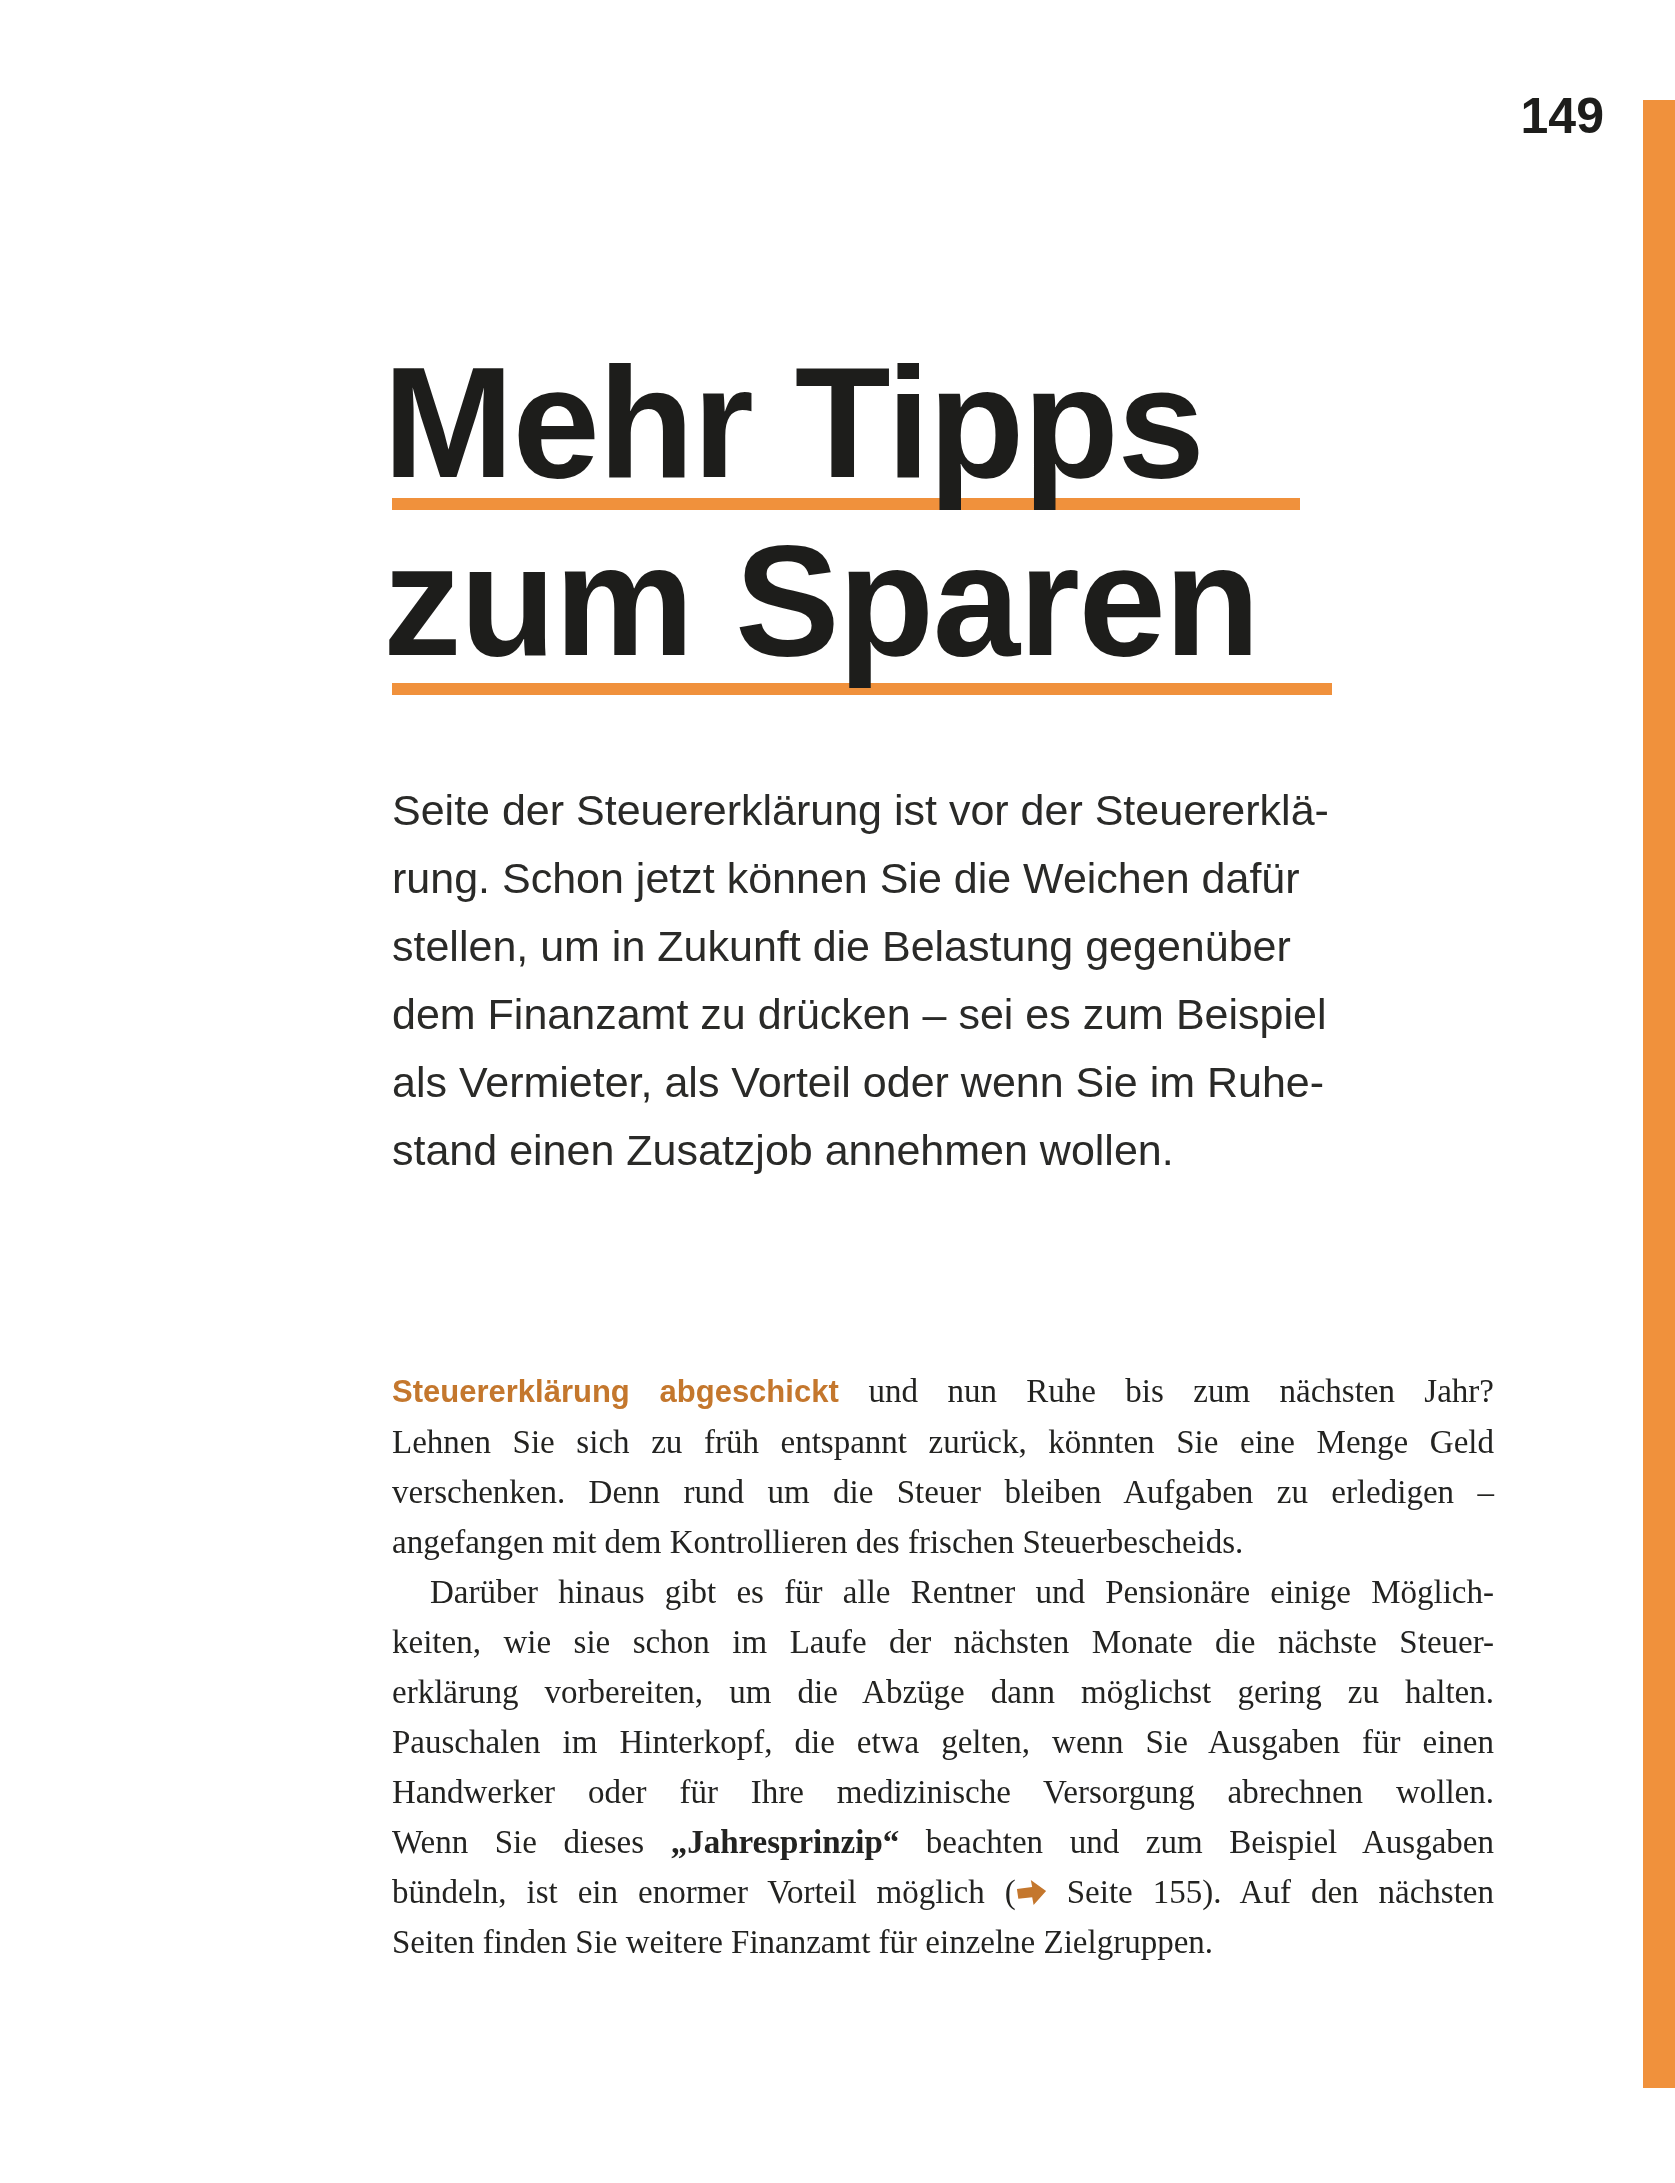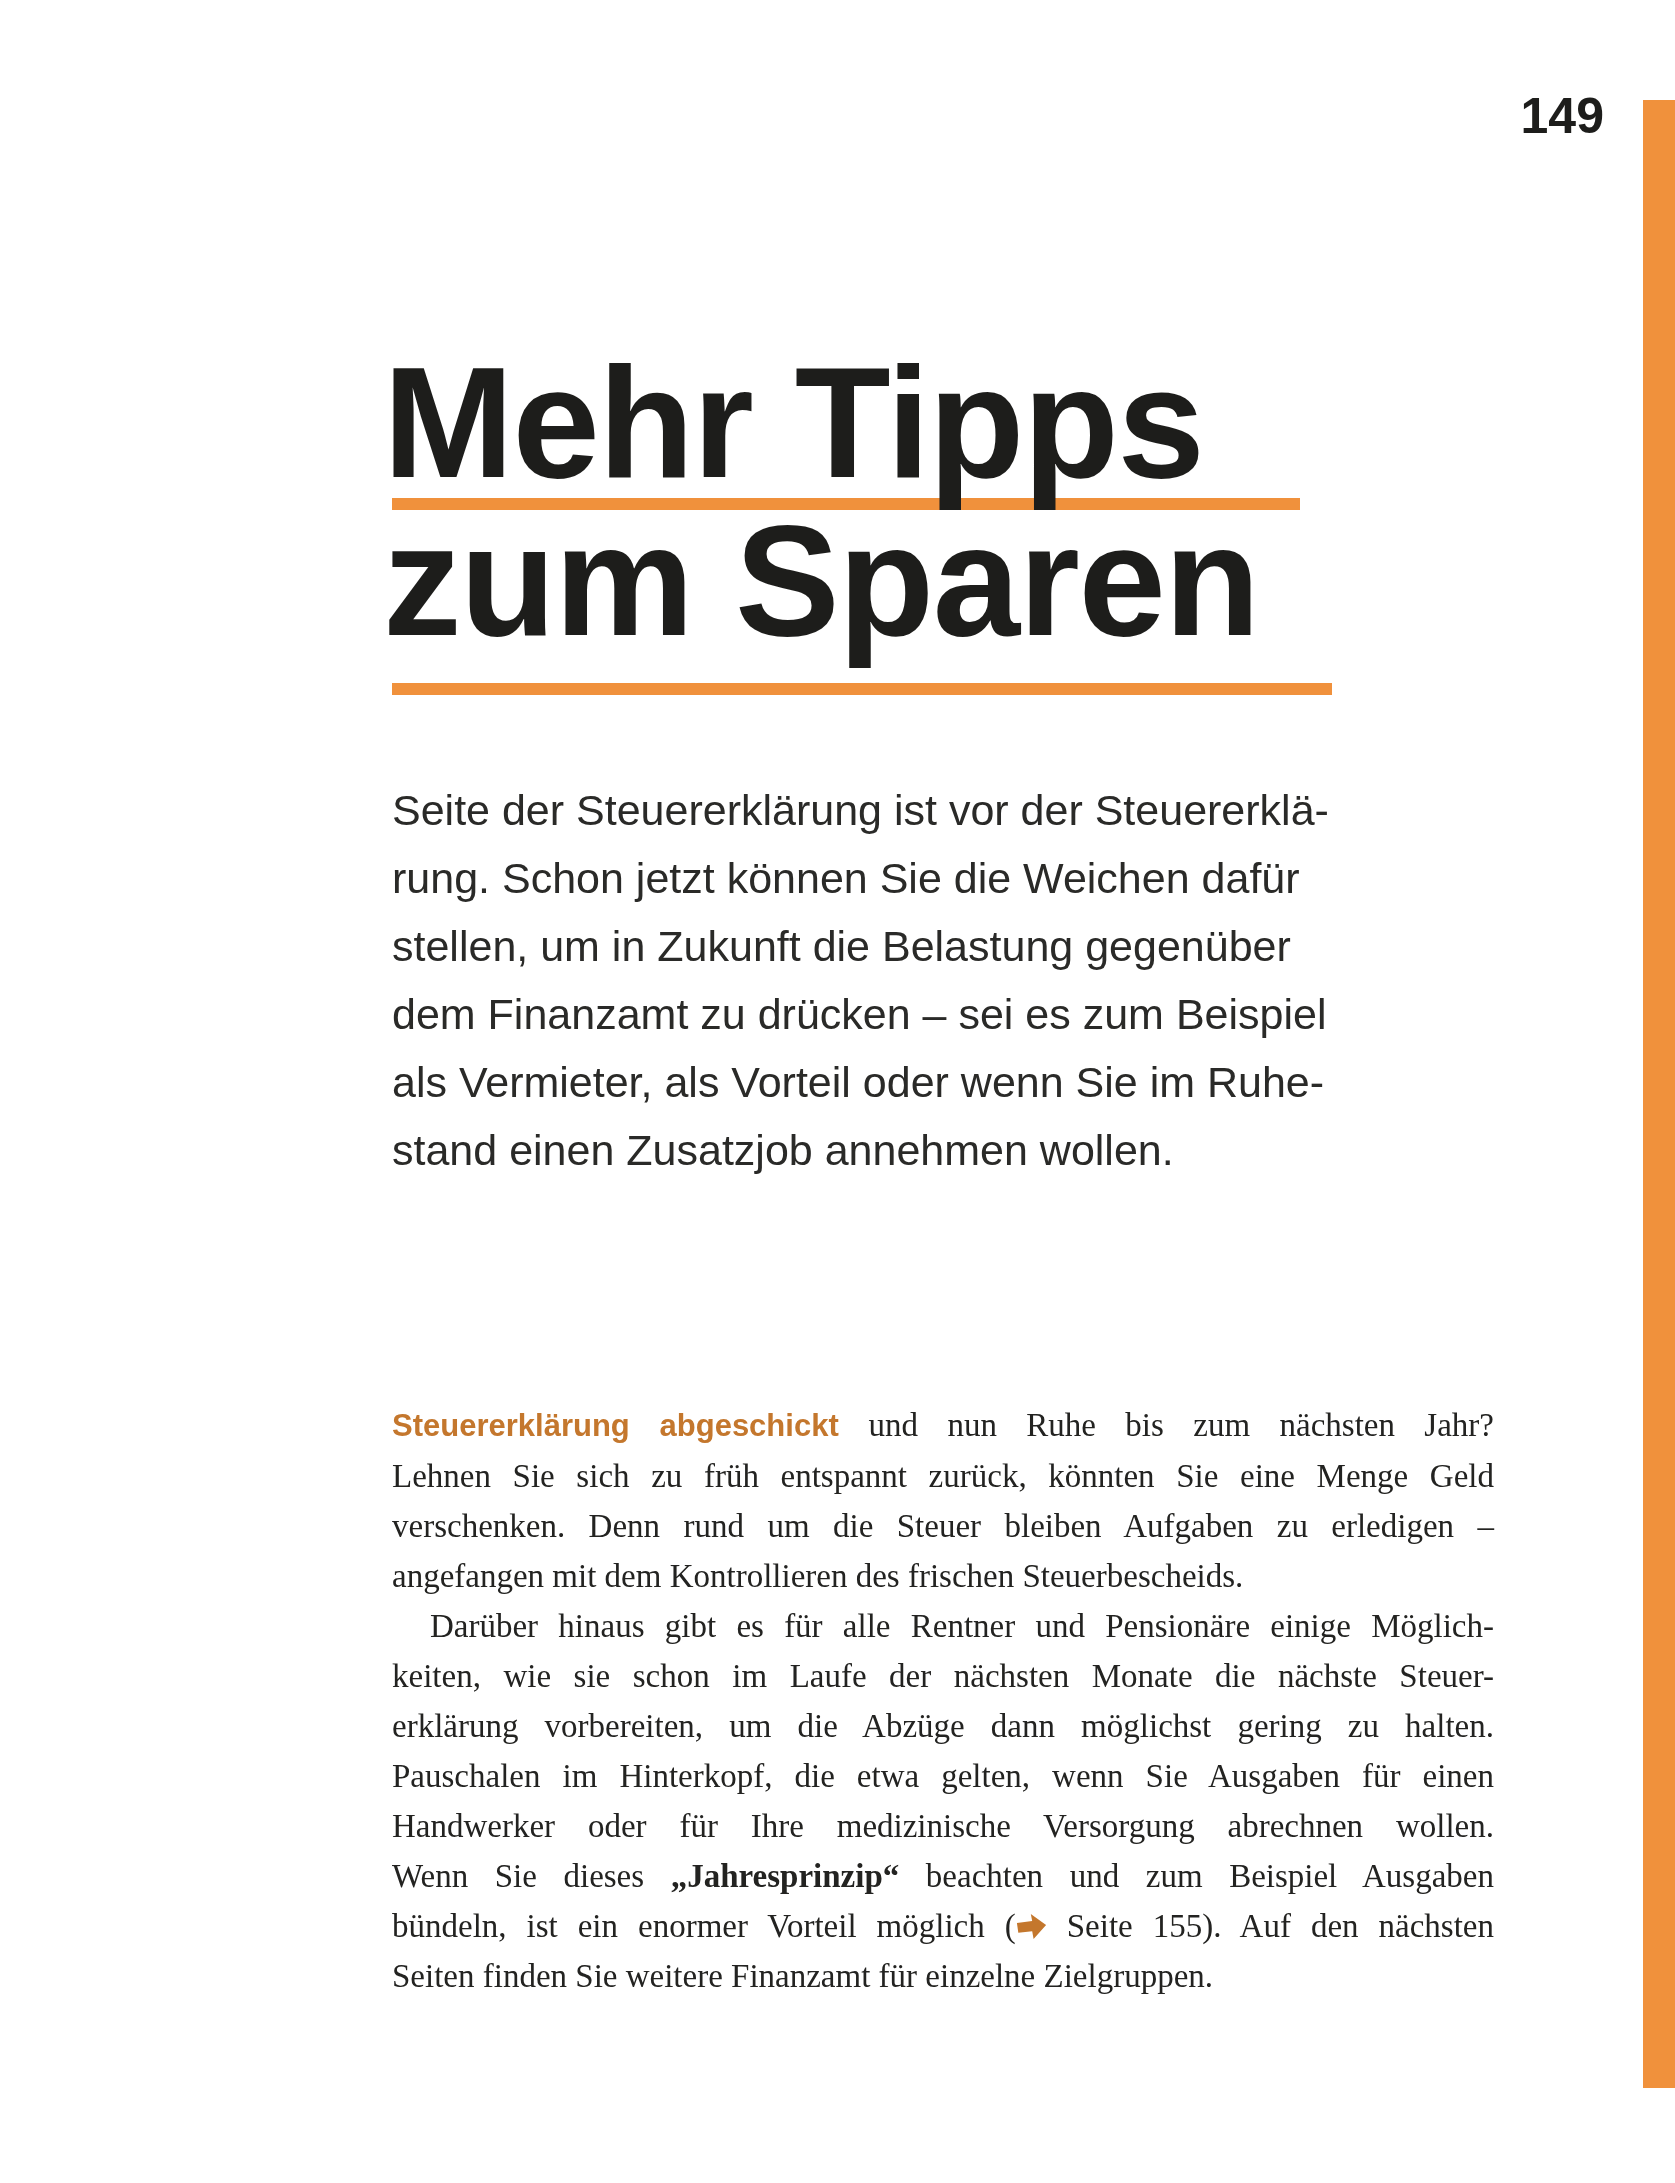--- a/index.html
+++ b/index.html
@@ -38,21 +38,21 @@
   .title-line{
     position:absolute;left:383px;
     font-family:"Liberation Sans",sans-serif;
     font-weight:700;font-size:157px;line-height:1;
     letter-spacing:-1.4px;
     color:var(--ink);
     white-space:nowrap;
     z-index:2;
   }
   .title-line1{top:344px;}
-  .title-line2{top:502px;}
+  .title-line2{top:522px;}
   .title-underline{
     position:absolute;left:392px;height:12px;
     background:var(--accent);
     z-index:1;
   }
   .title-underline1{top:498px;width:908px;}
   .title-underline2{top:683px;width:940px;}
 
   
   .intro{
@@ -62,21 +62,20 @@
   .intro-line{
     font-family:"Liberation Sans",sans-serif;
     font-weight:400;font-size:43px;line-height:68px;
     white-space:nowrap;
   }
 
   
   .bodytext{
     position:absolute;left:392px;top:1366px;width:1102px;
     color:var(--serif-ink);
-    margin-top:34px;
   }
   .body-line{
     font-family:"Liberation Serif",serif;
     font-size:33px;line-height:50px;
     width:1102px;
     text-align:justify;
     text-align-last:justify;
   }
   .body-line.no-justify{text-align-last:left;}
   .body-line.indent{padding-left:38px;}

